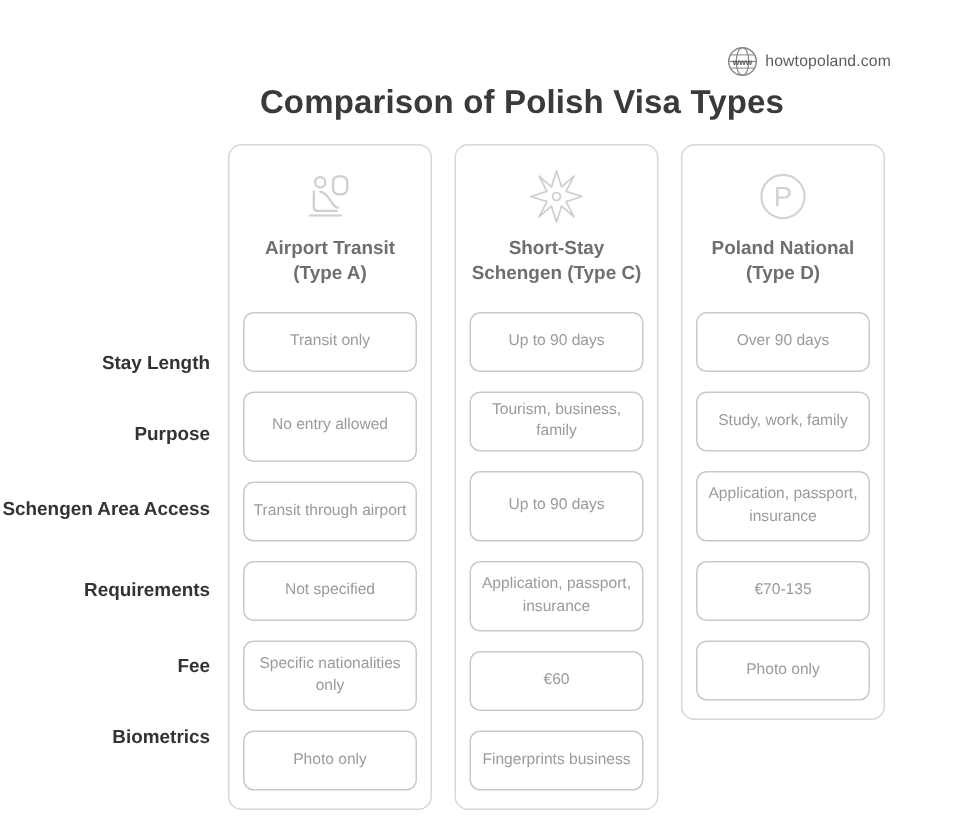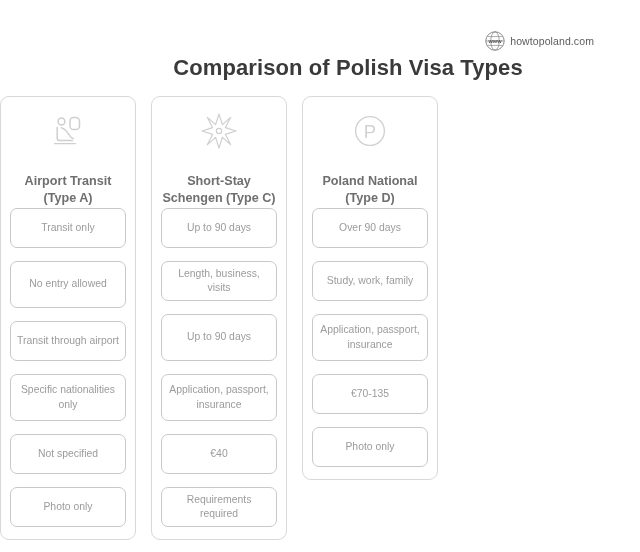--- a/index.html
+++ b/index.html
@@ -102,21 +102,21 @@
     justify-content: flex-start;
     box-sizing: border-box;
   }
   .col-icon {
     height: 44px;
     display: flex;
     align-items: center;
     justify-content: center;
   }
   .col-title {
-    margin-top: 20px;
+    margin-top: 4px;
     text-align: center;
     font-size: 12.6px;
     font-weight: bold;
     color: #6f6f6f;
     line-height: 1.32;
   }
 
   .cell {
     border: 1px solid #c9c9c9;
     border-radius: 7px;
@@ -152,59 +152,67 @@
       <text x="11" y="13.4" font-family="Liberation Sans, sans-serif" font-size="5.6" font-weight="bold" fill="#555555" text-anchor="middle">www</text>
     </svg>
   </span>
   <span class="brand-text">howtopoland.com</span>
 </div>
 
 <div class="page-title">Comparison of Polish Visa Types</div>
 
 <div class="table-wrap">
 
+  <div class="label-col">
+    <div class="row-label">Stay Length</div>
+    <div class="row-label">Purpose</div>
+    <div class="row-label tall">Schengen Area Access</div>
+    <div class="row-label tall">Requirements</div>
+    <div class="row-label">Fee</div>
+    <div class="row-label">Biometrics</div>
+  </div>
 
   <div class="col-card">
     <div class="col-head">
       <div class="col-icon">
         <svg width="40" height="40" viewBox="0 0 40 40">
           <circle cx="13.5" cy="10.5" r="3.4" fill="none" stroke="#cfcfcf" stroke-width="1.5"></circle>
           <rect x="22" y="6.5" width="9.5" height="12" rx="3.6" fill="none" stroke="#cfcfcf" stroke-width="1.5"></rect>
           <path d="M9.2 16.5 L9.2 27 Q9.2 29.6 11.8 29.6 L24.5 29.6" fill="none" stroke="#cfcfcf" stroke-width="1.5" stroke-linecap="round"></path>
           <path d="M13.4 16.8 Q16.6 17.6 18.6 20.4 L22.4 25.6 Q23.6 27.4 25.4 27.4" fill="none" stroke="#cfcfcf" stroke-width="1.5" stroke-linecap="round"></path>
           <line x1="6.5" y1="32.6" x2="27.5" y2="32.6" stroke="#cfcfcf" stroke-width="1.3" stroke-linecap="round"></line>
         </svg>
       </div>
       <div class="col-title">Airport Transit (Type A)</div>
     </div>
     <div class="cell">Transit only</div>
     <div class="cell tall">No entry allowed</div>
     <div class="cell">Transit through airport</div>
+    <div class="cell">Not specified</div>
     <div class="cell tall">Specific nationalities only</div>
-    <div class="cell">Not specified</div>
     <div class="cell">Photo only</div>
   </div>
 
   <div class="col-card">
     <div class="col-head">
       <div class="col-icon">
         <svg width="40" height="40" viewBox="0 0 40 40">
           <path d="M20 3 L23.4 13.6 L31.6 6.4 L26.4 16.6 L37 20 L26.4 23.4 L31.6 33.6 L23.4 26.4
                    L20 37 L16.6 26.4 L8.4 33.6 L13.6 23.4 L3 20 L13.6 16.6 L8.4 6.4 L16.6 13.6 Z" fill="none" stroke="#cfcfcf" stroke-width="1.2" stroke-linejoin="round"></path>
           <circle cx="20" cy="20" r="2.6" fill="none" stroke="#cfcfcf" stroke-width="1.2"></circle>
         </svg>
       </div>
       <div class="col-title">Short-Stay Schengen (Type C)</div>
     </div>
     <div class="cell">Up to 90 days</div>
-    <div class="cell">Length, business, visits</div>
+    <div class="cell">Tourism, business, family</div>
     <div class="cell tall">Up to 90 days</div>
     <div class="cell tall">Application, passport, insurance</div>
-    <div class="cell">€40</div>
-    <div class="cell">Requirements required</div>
+    <div class="cell">€60</div>
+    <div class="cell">Fingerprints business</div>
   </div>
 
   <div class="col-card">
     <div class="col-head">
       <div class="col-icon">
         <svg width="40" height="40" viewBox="0 0 40 40">
           <circle cx="20" cy="20" r="14.4" fill="none" stroke="#d2d2d2" stroke-width="1.4"></circle>
           <text x="20" y="26.6" font-family="Liberation Sans, sans-serif" font-size="18.5" fill="#d2d2d2" text-anchor="middle">P</text>
         </svg>
       </div>

